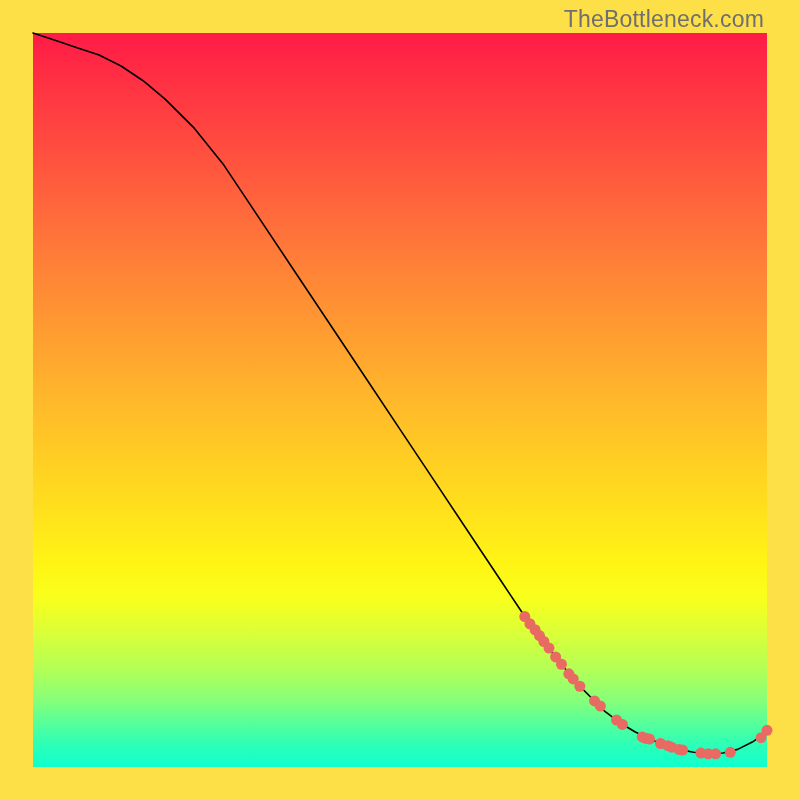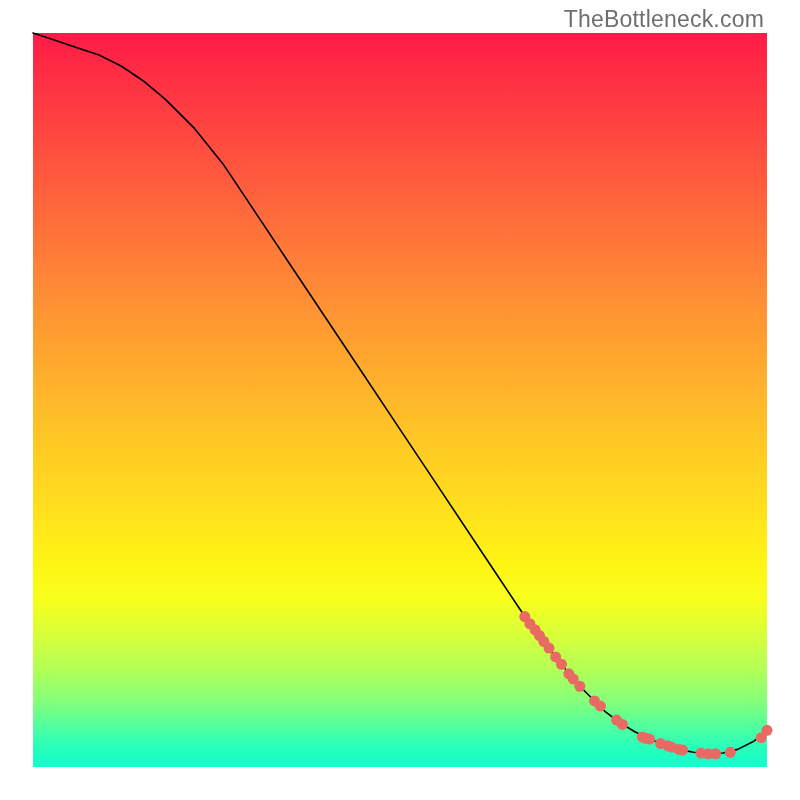--- a/index.html
+++ b/index.html
@@ -1,17 +1,17 @@
 <!DOCTYPE html>
 <html><head>
 <meta charset="utf-8">
 <style>
   * { margin: 0; padding: 0; box-sizing: border-box; }
   html, body { width: 800px; height: 800px; background: #000; overflow: hidden; font-family: Arial, Helvetica, sans-serif; }
-  .frame { position: relative; width: 800px; height: 800px; background: #ffffff; }
+  .frame { position: relative; width: 800px; height: 800px; background: #fde047; }
   .plot-area {
     position: absolute;
     left: 33px; top: 33px;
     width: 734px; height: 734px;
     background: linear-gradient(to bottom,
       #ff1b47 0%,
       #ff2f43 6%,
       #ff4840 14%,
       #ff683c 24%,
       #ff8836 34%,

